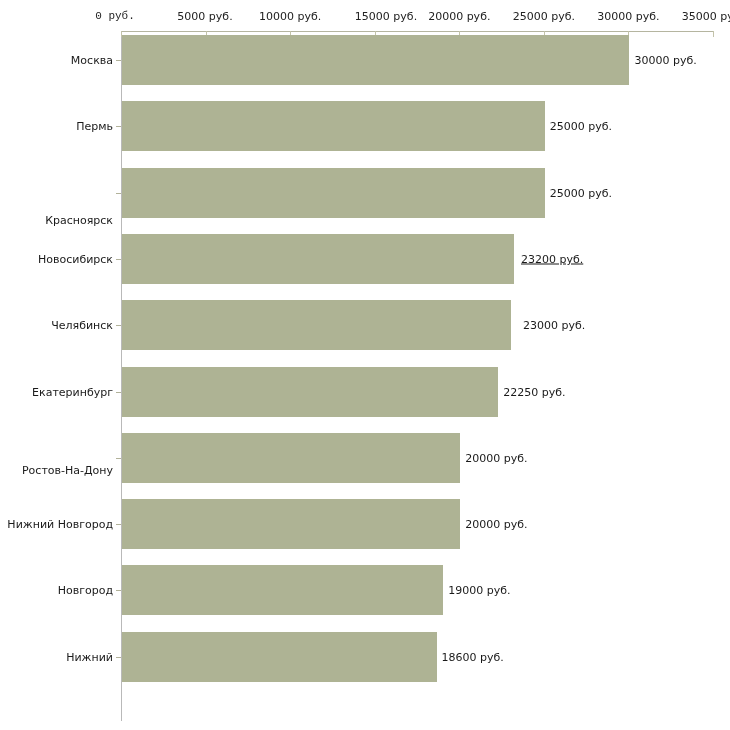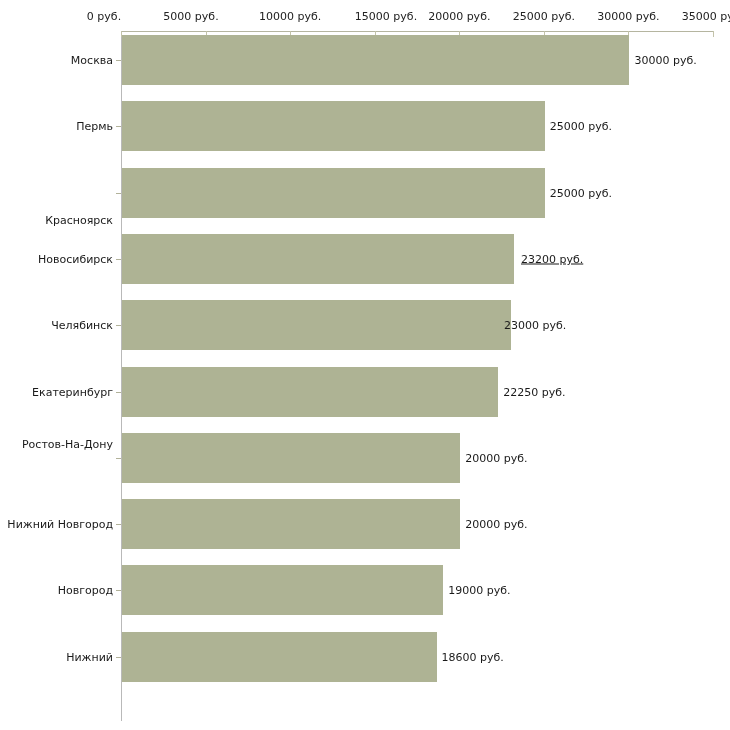--- a/index.html
+++ b/index.html
@@ -90,23 +90,23 @@
 </head>
 <body>
 
 <div id="chart-root">
 
   <div class="x-axis-line"></div>
   <div class="y-axis-line"></div>
 
   <div id="xticks-layer">
       <div class="x-tick" style="left: 121px;"></div>
-      <div class="x-tick-label" style="left: 104px;">0 руб.</div>
+      <div class="x-tick-label" style="left: 115px; font-family: Liberation Mono, monospace;">0 руб.</div>
       <div class="x-tick" style="left: 205.571px;"></div>
-      <div class="x-tick-label" style="left: 191px;">5000 руб.</div>
+      <div class="x-tick-label" style="left: 205px;">5000 руб.</div>
       <div class="x-tick" style="left: 290.143px;"></div>
       <div class="x-tick-label" style="left: 290.143px;">10000 руб.</div>
       <div class="x-tick" style="left: 374.714px;"></div>
       <div class="x-tick-label" style="left: 386px;">15000 руб.</div>
       <div class="x-tick" style="left: 459.286px;"></div>
       <div class="x-tick-label" style="left: 459.286px;">20000 руб.</div>
       <div class="x-tick" style="left: 543.857px;"></div>
       <div class="x-tick-label" style="left: 543.857px;">25000 руб.</div>
       <div class="x-tick" style="left: 628.429px;"></div>
       <div class="x-tick-label" style="left: 628.429px;">30000 руб.</div>
@@ -126,28 +126,28 @@
       <div class="y-tick" style="top: 192.6px;"></div>
       <div class="cat-label" style="top: 192.6px; margin-top: 27px;">Красноярск</div>
       <div class="bar-value" style="left: 549.857px; top: 192.6px;">25000 руб.</div>
       <div class="bar" title="Новосибирск — 23200 руб." style="left: 122px; top: 233.9px; width: 392.411px; height: 50px; background: rgb(174, 179, 148);"></div>
       <div class="y-tick" style="top: 258.9px;"></div>
       <div class="cat-label" style="top: 258.9px;">Новосибирск</div>
       <div class="bar-value" style="left: 521px; top: 258.9px; text-decoration: underline;">23200 руб.</div>
       <div class="bar" title="Челябинск — 23000 руб." style="left: 122px; top: 300.2px; width: 389.029px; height: 50px; background: rgb(174, 179, 148);"></div>
       <div class="y-tick" style="top: 325.2px;"></div>
       <div class="cat-label" style="top: 325.2px;">Челябинск</div>
-      <div class="bar-value" style="left: 504px; top: 325.2px;">23000 руб.</div>
+      <div class="bar-value" style="left: 523px; top: 325.2px;">23000 руб.</div>
       <div class="bar" title="Екатеринбург — 22250 руб." style="left: 122px; top: 366.5px; width: 376.343px; height: 50px; background: rgb(174, 179, 148);"></div>
       <div class="y-tick" style="top: 391.5px;"></div>
       <div class="cat-label" style="top: 391.5px;">Екатеринбург</div>
       <div class="bar-value" style="left: 503.343px; top: 391.5px;">22250 руб.</div>
       <div class="bar" title="Ростов-На-Дону — 20000 руб." style="left: 122px; top: 432.8px; width: 338.286px; height: 50px; background: rgb(174, 179, 148);"></div>
       <div class="y-tick" style="top: 457.8px;"></div>
-      <div class="cat-label" style="top: 444px; text-align: right;">Ростов-На-Дону</div>
+      <div class="cat-label" style="top: 470px; text-align: right;">Ростов-На-Дону</div>
       <div class="bar-value" style="left: 465.286px; top: 457.8px;">20000 руб.</div>
       <div class="bar" title="Нижний Новгород — 20000 руб." style="left: 122px; top: 499.1px; width: 338.286px; height: 50px; background: rgb(174, 179, 148);"></div>
       <div class="y-tick" style="top: 524.1px;"></div>
       <div class="cat-label" style="top: 524.1px;">Нижний Новгород</div>
       <div class="bar-value" style="left: 465.286px; top: 524.1px;">20000 руб.</div>
       <div class="bar" title="Волгоград — 19000 руб." style="left: 122px; top: 565.4px; width: 321.371px; height: 50px; background: rgb(174, 179, 148);"></div>
       <div class="y-tick" style="top: 590.4px;"></div>
       <div class="cat-label" style="top: 590.4px;">Новгород</div>
       <div class="bar-value" style="left: 448.371px; top: 590.4px;">19000 руб.</div>
       <div class="bar" title="Самара — 18600 руб." style="left: 122px; top: 631.7px; width: 314.606px; height: 50px; background: rgb(174, 179, 148);"></div>

